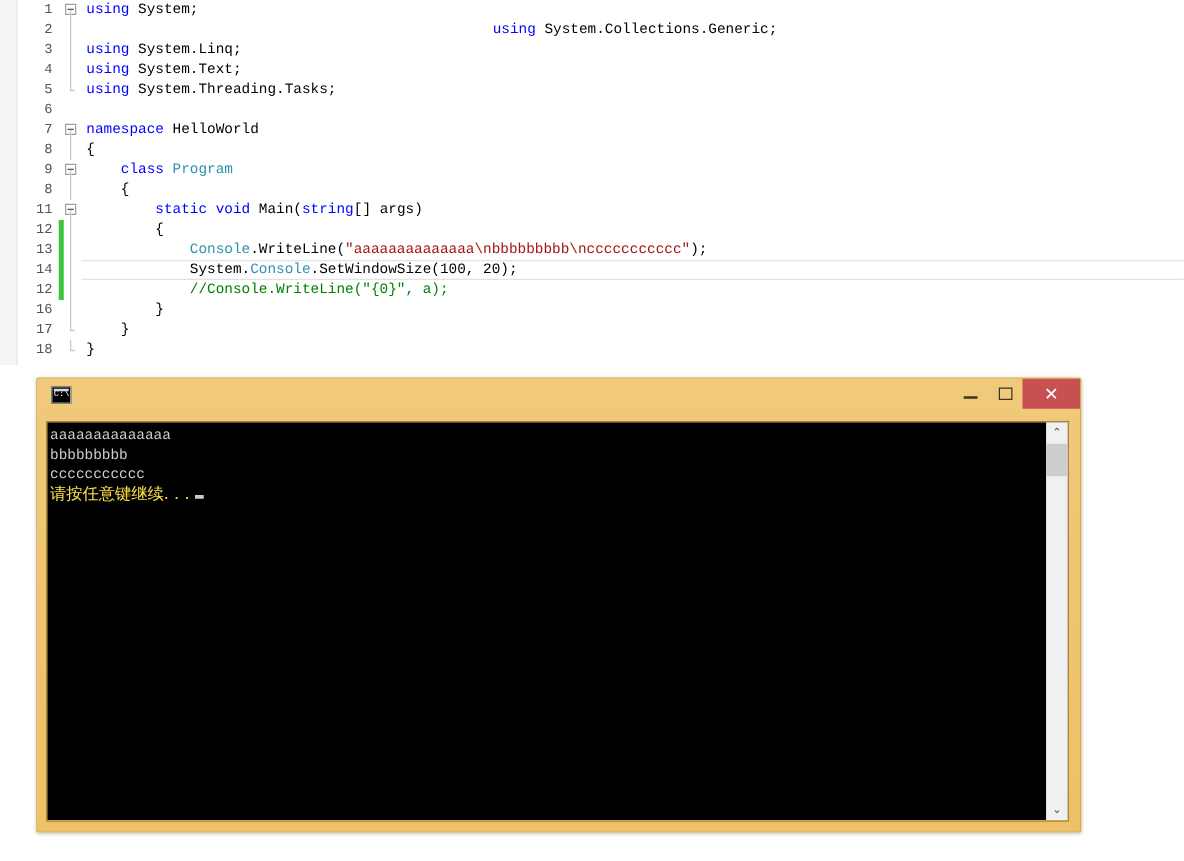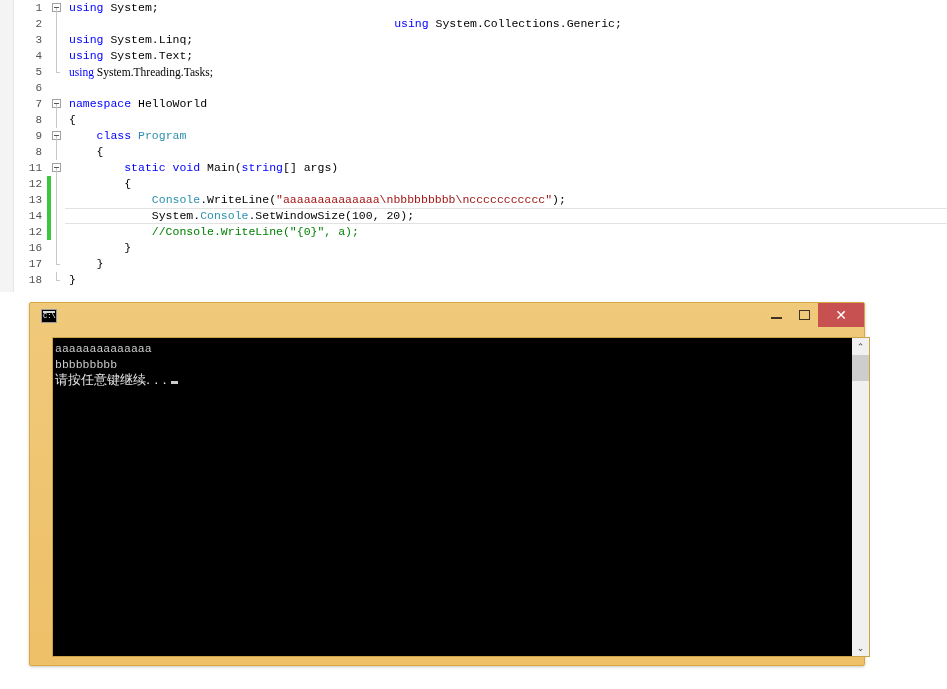--- a/index.html
+++ b/index.html
@@ -228,21 +228,21 @@
   .winbtn.close {
     background: #c75050;
     color: #ffffff;
     width: 46px;
     height: 24px;
     font-size: 14px;
   }
 
   #console-body {
     position: absolute;
-    left: 22px;
+    left: 7px;
     top: 34px;
     width: 818px;
     height: 320px;
     background: #000000;
     box-sizing: border-box;
     border: 1px solid #c9a24a;
     display: flex;
   }
   #console-text {
     flex: 1;
@@ -254,21 +254,21 @@
     white-space: pre;
     overflow: hidden;
   }
   #console-text .cline {
     height: 15.5px;
     white-space: pre;
   }
   #console-text .cn-line {
     font-family: "DejaVu Sans", sans-serif;
     font-size: 13px;
-    color: #e5e5e5;
+    color: #fde047;
   }
   .cursor-block {
     display: inline-block;
     width: 7px;
     height: 3px;
     background: #cccccc;
     vertical-align: baseline;
     margin-left: 4px;
   }
 
@@ -307,21 +307,21 @@
 </head>
 <body>
 
 <div id="editor-pane">
   <div id="editor-left-strip"></div>
   <div id="code-area">
       <div class="code-line"><div class="ln">1</div><div class="changebar"></div><div class="fold"><span class="boxglyph"></span><span class="vline half-bottom"></span></div><div class="" style="flex: 1 1 0%;"><div class="ctext"><span class="kw">using</span><span class="plain"> System;</span></div></div></div>
       <div class="code-line"><div class="ln">2</div><div class="changebar"></div><div class="fold"><span class="vline"></span></div><div class="" style="flex: 1 1 0%; text-align: center;"><div class="ctext"><span class="kw">using</span><span class="plain"> System.Collections.Generic;</span></div></div></div>
       <div class="code-line"><div class="ln">3</div><div class="changebar"></div><div class="fold"><span class="vline"></span></div><div class="" style="flex: 1 1 0%;"><div class="ctext"><span class="kw">using</span><span class="plain"> System.Linq;</span></div></div></div>
       <div class="code-line"><div class="ln">4</div><div class="changebar"></div><div class="fold"><span class="vline"></span></div><div class="" style="flex: 1 1 0%;"><div class="ctext"><span class="kw">using</span><span class="plain"> System.Text;</span></div></div></div>
-      <div class="code-line"><div class="ln">5</div><div class="changebar"></div><div class="fold"><span class="vline half-top"></span><span class="tick" style="top: 8px;"></span></div><div class="" style="flex: 1 1 0%; font-family: Liberation Serif, serif;"><div class="ctext"><span class="kw">using</span><span class="plain"> System.Threading.Tasks;</span></div></div></div>
+      <div class="code-line"><div class="ln">5</div><div class="changebar"></div><div class="fold"><span class="vline half-top"></span><span class="tick" style="top: 8px;"></span></div><div class="" style="flex: 1 1 0%;"><div class="ctext"><span class="kw">using</span><span class="plain"> System.Threading.Tasks;</span></div></div></div>
       <div class="code-line"><div class="ln">6</div><div class="changebar"></div><div class="fold"></div><div class="" style="flex: 1 1 0%;"><div class="ctext"><span class="plain"></span></div></div></div>
       <div class="code-line"><div class="ln">7</div><div class="changebar"></div><div class="fold"><span class="boxglyph"></span><span class="vline half-bottom"></span></div><div class="" style="flex: 1 1 0%;"><div class="ctext"><span class="kw">namespace</span><span class="plain"> HelloWorld</span></div></div></div>
       <div class="code-line"><div class="ln">8</div><div class="changebar"></div><div class="fold"><span class="vline"></span></div><div class="" style="flex: 1 1 0%;"><div class="ctext"><span class="plain">{</span></div></div></div>
       <div class="code-line"><div class="ln">9</div><div class="changebar"></div><div class="fold"><span class="boxglyph"></span><span class="vline half-bottom"></span></div><div class="" style="flex: 1 1 0%;"><div class="ctext"><span class="plain">    </span><span class="kw">class</span><span class="plain"> </span><span class="typ">Program</span></div></div></div>
       <div class="code-line"><div class="ln">8</div><div class="changebar"></div><div class="fold"><span class="vline"></span></div><div class="" style="flex: 1 1 0%;"><div class="ctext"><span class="plain">    {</span></div></div></div>
       <div class="code-line"><div class="ln">11</div><div class="changebar"></div><div class="fold"><span class="boxglyph"></span><span class="vline half-bottom"></span></div><div class="" style="flex: 1 1 0%;"><div class="ctext"><span class="plain">        </span><span class="kw">static</span><span class="plain"> </span><span class="kw">void</span><span class="plain"> Main(</span><span class="kw">string</span><span class="plain">[] args)</span></div></div></div>
       <div class="code-line"><div class="ln">12</div><div class="changebar changed"></div><div class="fold"><span class="vline"></span></div><div class="" style="flex: 1 1 0%;"><div class="ctext"><span class="plain">        {</span></div></div></div>
       <div class="code-line"><div class="ln">13</div><div class="changebar changed"></div><div class="fold"><span class="vline"></span></div><div class="" style="flex: 1 1 0%;"><div class="ctext"><span class="plain">            </span><span class="typ">Console</span><span class="plain">.WriteLine(</span><span class="str">"aaaaaaaaaaaaaa\nbbbbbbbbb\nccccccccccc"</span><span class="plain">);</span></div></div></div>
       <div class="code-line current"><div class="ln">14</div><div class="changebar changed"></div><div class="fold"><span class="vline"></span></div><div class="ctext-wrap" style="flex: 1 1 0%;"><div class="ctext"><span class="plain">            System.</span><span class="typ">Console</span><span class="plain">.SetWindowSize(100, 20);</span></div></div></div>
       <div class="code-line"><div class="ln">12</div><div class="changebar changed"></div><div class="fold"><span class="vline"></span></div><div class="" style="flex: 1 1 0%;"><div class="ctext"><span class="cmt">            //Console.WriteLine("{0}", a);</span></div></div></div>
@@ -340,21 +340,21 @@
         <span class="minglyph"></span>
       </div>
       <div class="winbtn">
         <span class="maxglyph"></span>
       </div>
       <div class="winbtn close">✕</div>
     </div>
   </div>
 
   <div id="console-body">
-    <div id="console-text"><div class="cline">aaaaaaaaaaaaaa</div><div class="cline">bbbbbbbbb</div><div class="cline cn-line">请按任意键继续. . .<span class="cursor-block"></span></div></div>
+    <div id="console-text"><div class="cline">aaaaaaaaaaaaaa</div><div class="cline">bbbbbbbbb</div><div class="cline">ccccccccccc</div><div class="cline cn-line">请按任意键继续. . .<span class="cursor-block"></span></div></div>
     <div id="console-scrollbar">
       <div class="sb-arrow">⌃</div>
       <div id="sb-track">
         <div id="sb-thumb"></div>
       </div>
       <div class="sb-arrow">⌄</div>
     </div>
   </div>
 
 </div>

